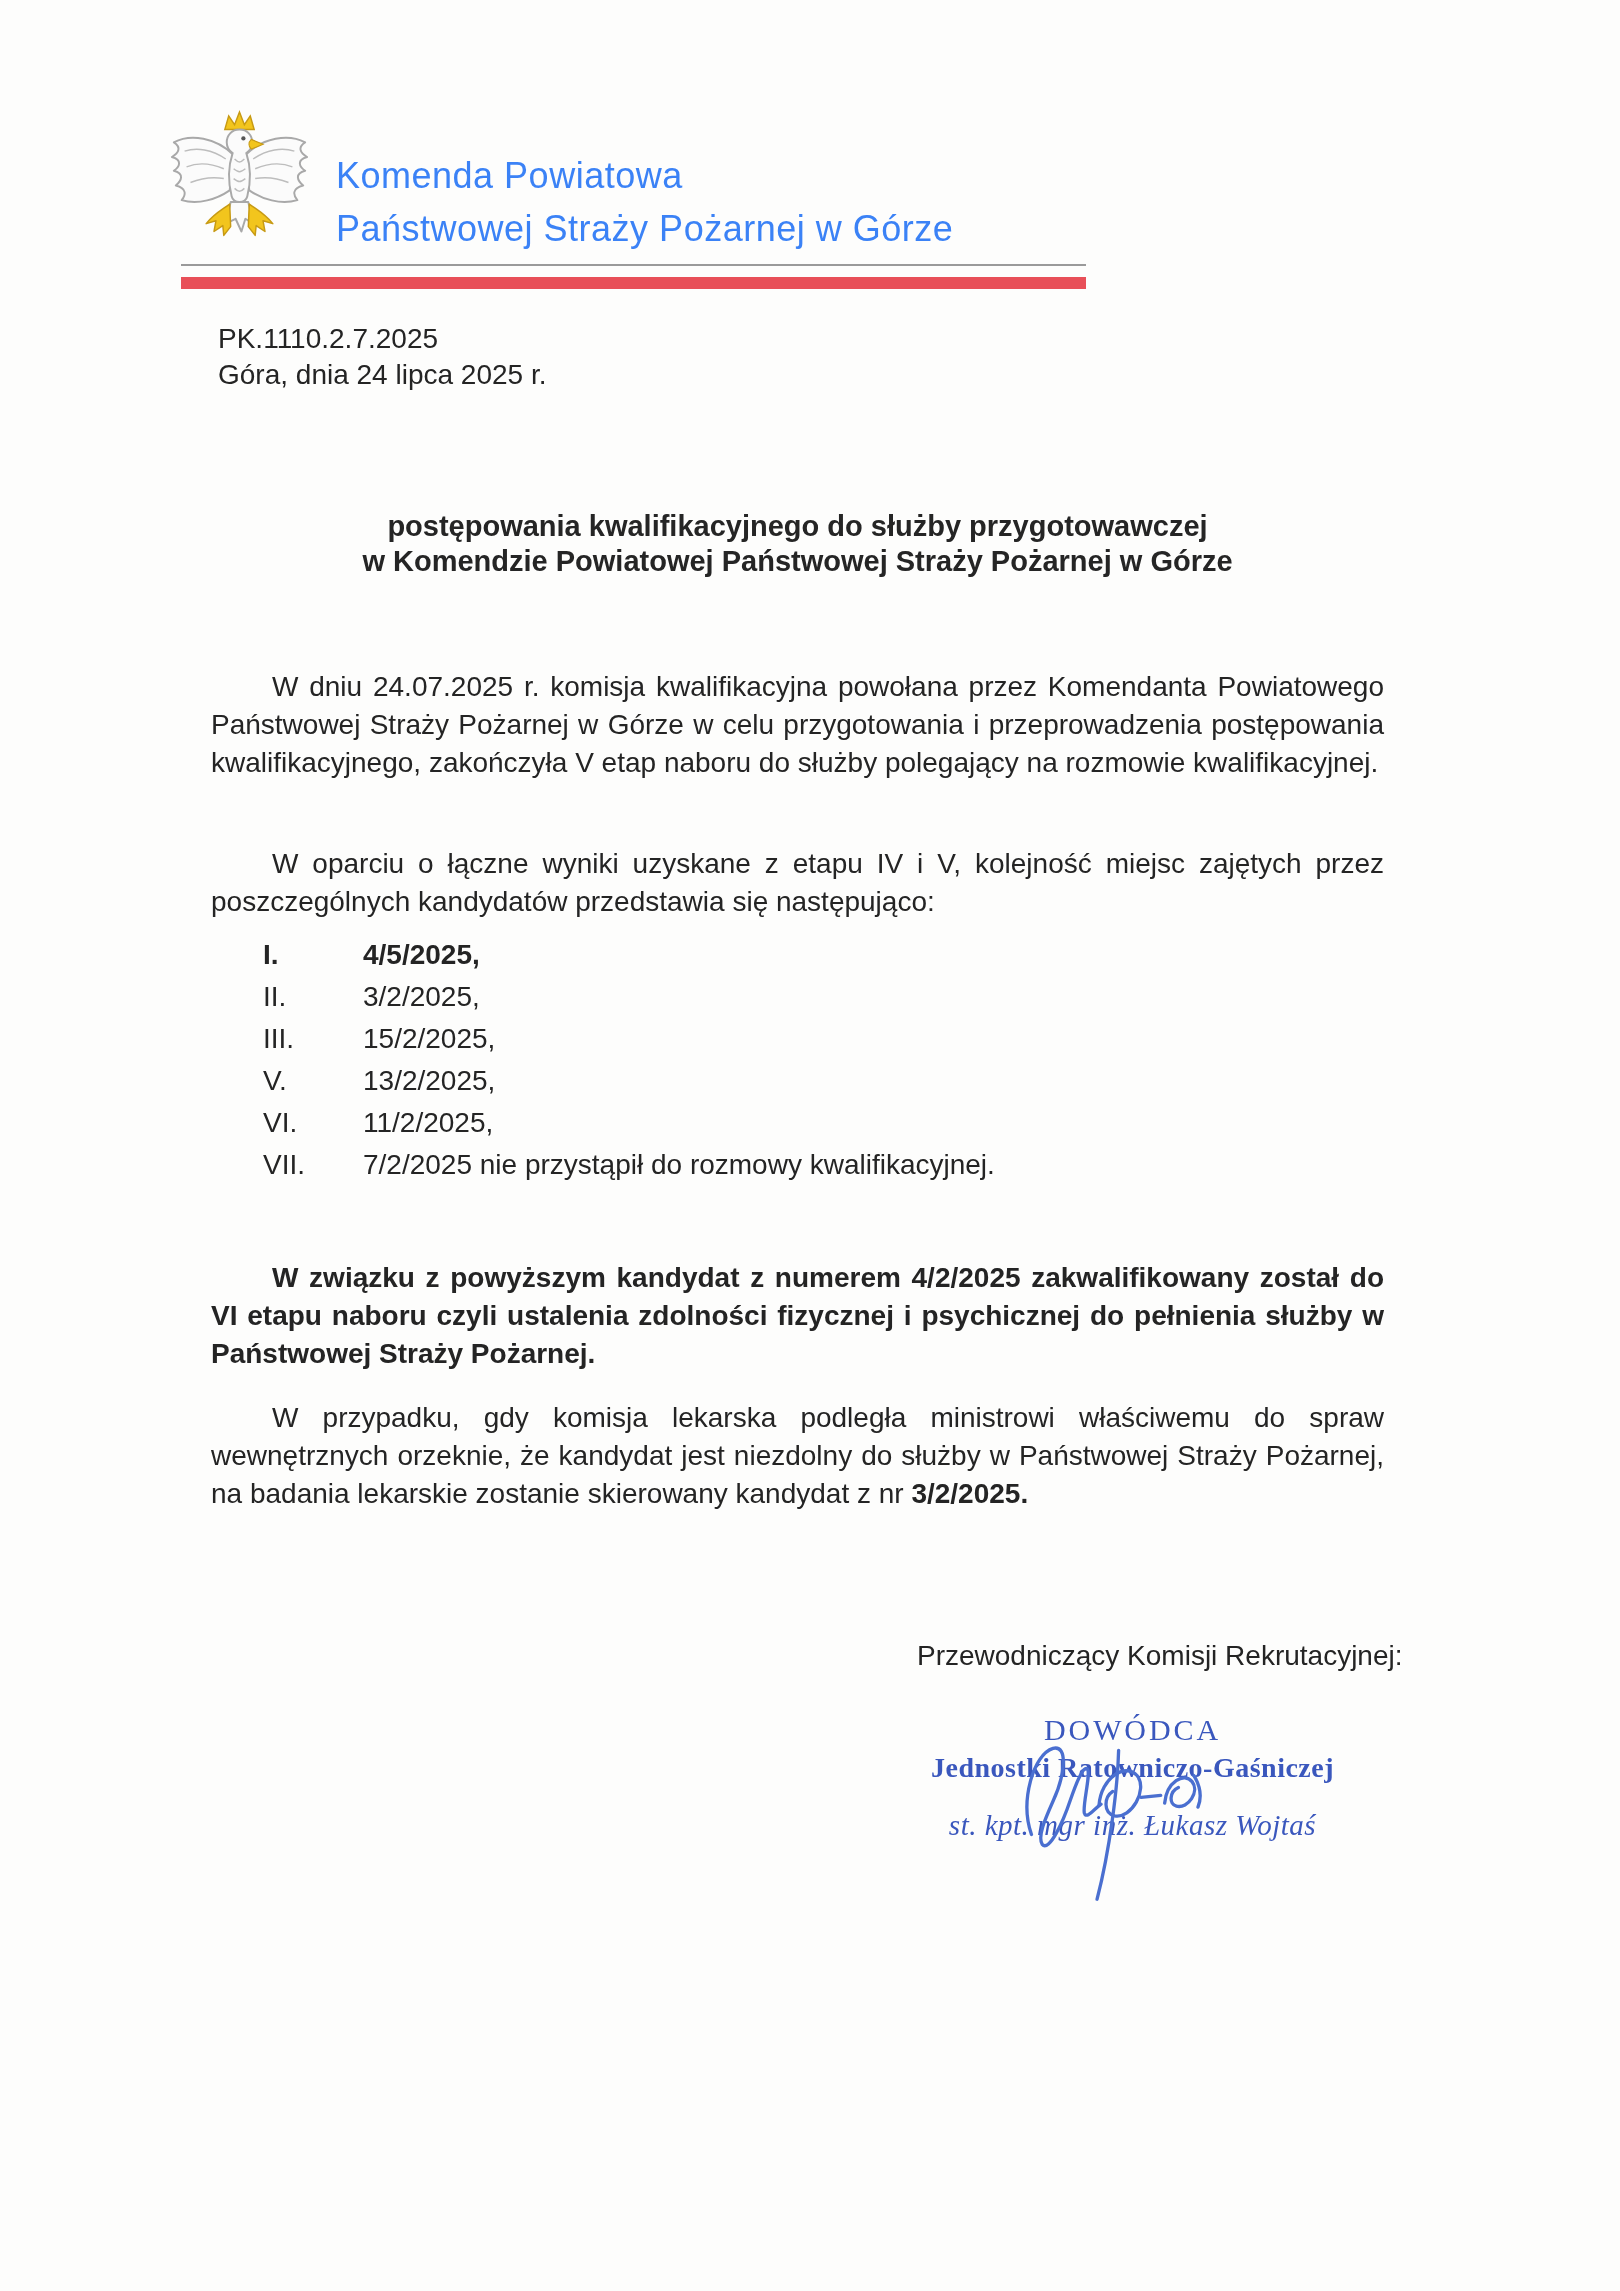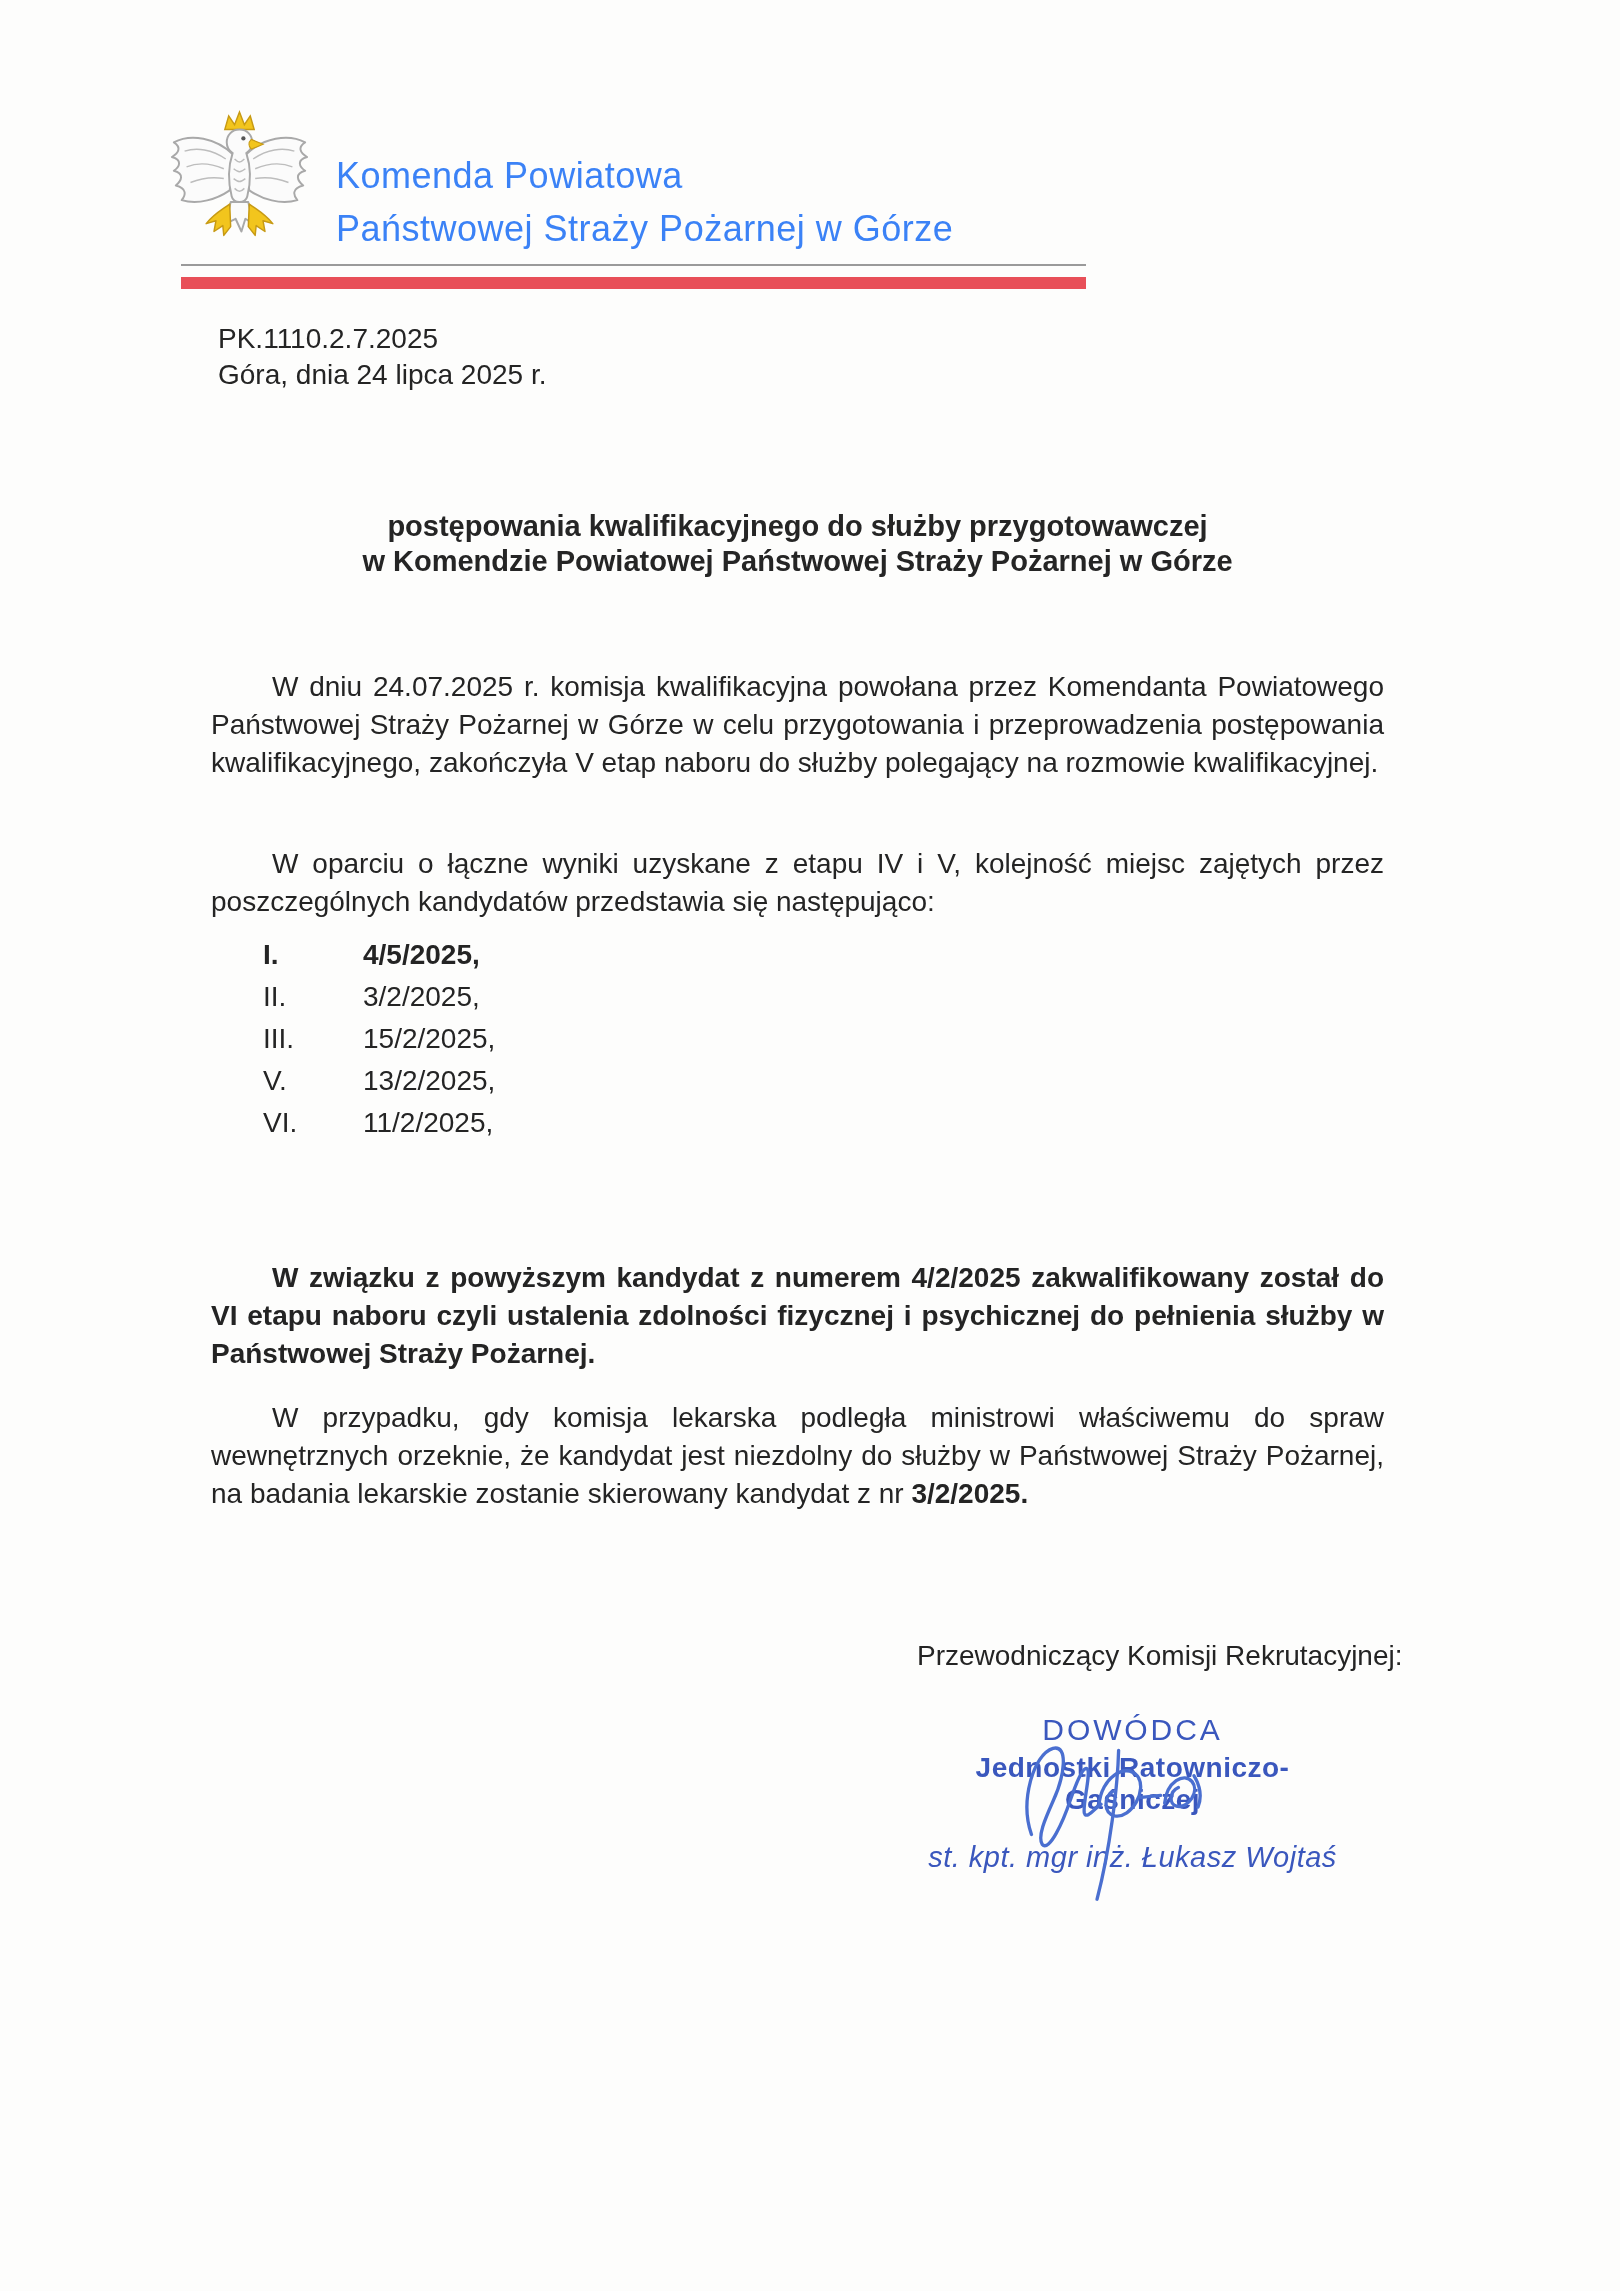--- a/index.html
+++ b/index.html
@@ -40,21 +40,21 @@
   .p4 .bold-num{font-weight:bold;}
   
   .ranking{position:absolute;left:263px;top:939px;width:1117px;font-size:28px;color:#242424;}
   .rank-row{display:flex;height:42px;align-items:baseline;}
   .rank-num{width:100px;flex:0 0 100px;}
   .rank-row.first{font-weight:bold;}
   
   .sig-heading{position:absolute;left:917px;top:1640px;font-size:28px;color:#242424;white-space:nowrap;}
   .stamp{
     position:absolute;left:912px;top:1713px;width:441px;
-    text-align:center;font-family:Liberation Sans, sans-serif;
+    text-align:center;font-family:Liberation Serif, serif;
   }
   .stamp-title{font-size:30px;letter-spacing:2.9px;font-weight:500;}
   .stamp-unit{margin-top:4.9px;font-size:28px;font-weight:600;letter-spacing:0.5px;}
   .stamp-name{margin-top:25.5px;font-size:29px;font-style:italic;font-weight:500;letter-spacing:0.5px;}
   .sig-scribble{position:absolute;left:1002px;top:1717px;width:245px;height:191px;}
 </style>
 </head>
 <body>
 
 <div class="page">
@@ -121,20 +121,24 @@
       <span>15/2/2025,</span>
     </div>
     <div class="rank-row">
       <span class="rank-num">V.</span>
       <span>13/2/2025,</span>
     </div>
     <div class="rank-row">
       <span class="rank-num">VI.</span>
       <span>11/2/2025,</span>
     </div>
+    <div class="rank-row">
+      <span class="rank-num">VII.</span>
+      <span>7/2/2025 nie przystąpił do rozmowy kwalifikacyjnej.</span>
+    </div>
   </div>
 
   <div class="para p3">W związku z powyższym kandydat z numerem 4/2/2025 zakwalifikowany został do VI etapu naboru czyli ustalenia zdolności fizycznej i psychicznej do pełnienia służby w Państwowej Straży Pożarnej.</div>
 
   <div class="para p4"><span>W przypadku, gdy komisja lekarska podległa ministrowi właściwemu do spraw wewnętrznych orzeknie, że kandydat jest niezdolny do służby w Państwowej Straży Pożarnej, na badania lekarskie zostanie skierowany kandydat z nr </span><span class="bold-num">3/2/2025.</span></div>
 
   <div class="sig-heading">Przewodniczący Komisji Rekrutacyjnej:</div>
 
   <div class="stamp" style="color: rgb(58, 87, 189);">
     <div class="stamp-title">DOWÓDCA</div>

